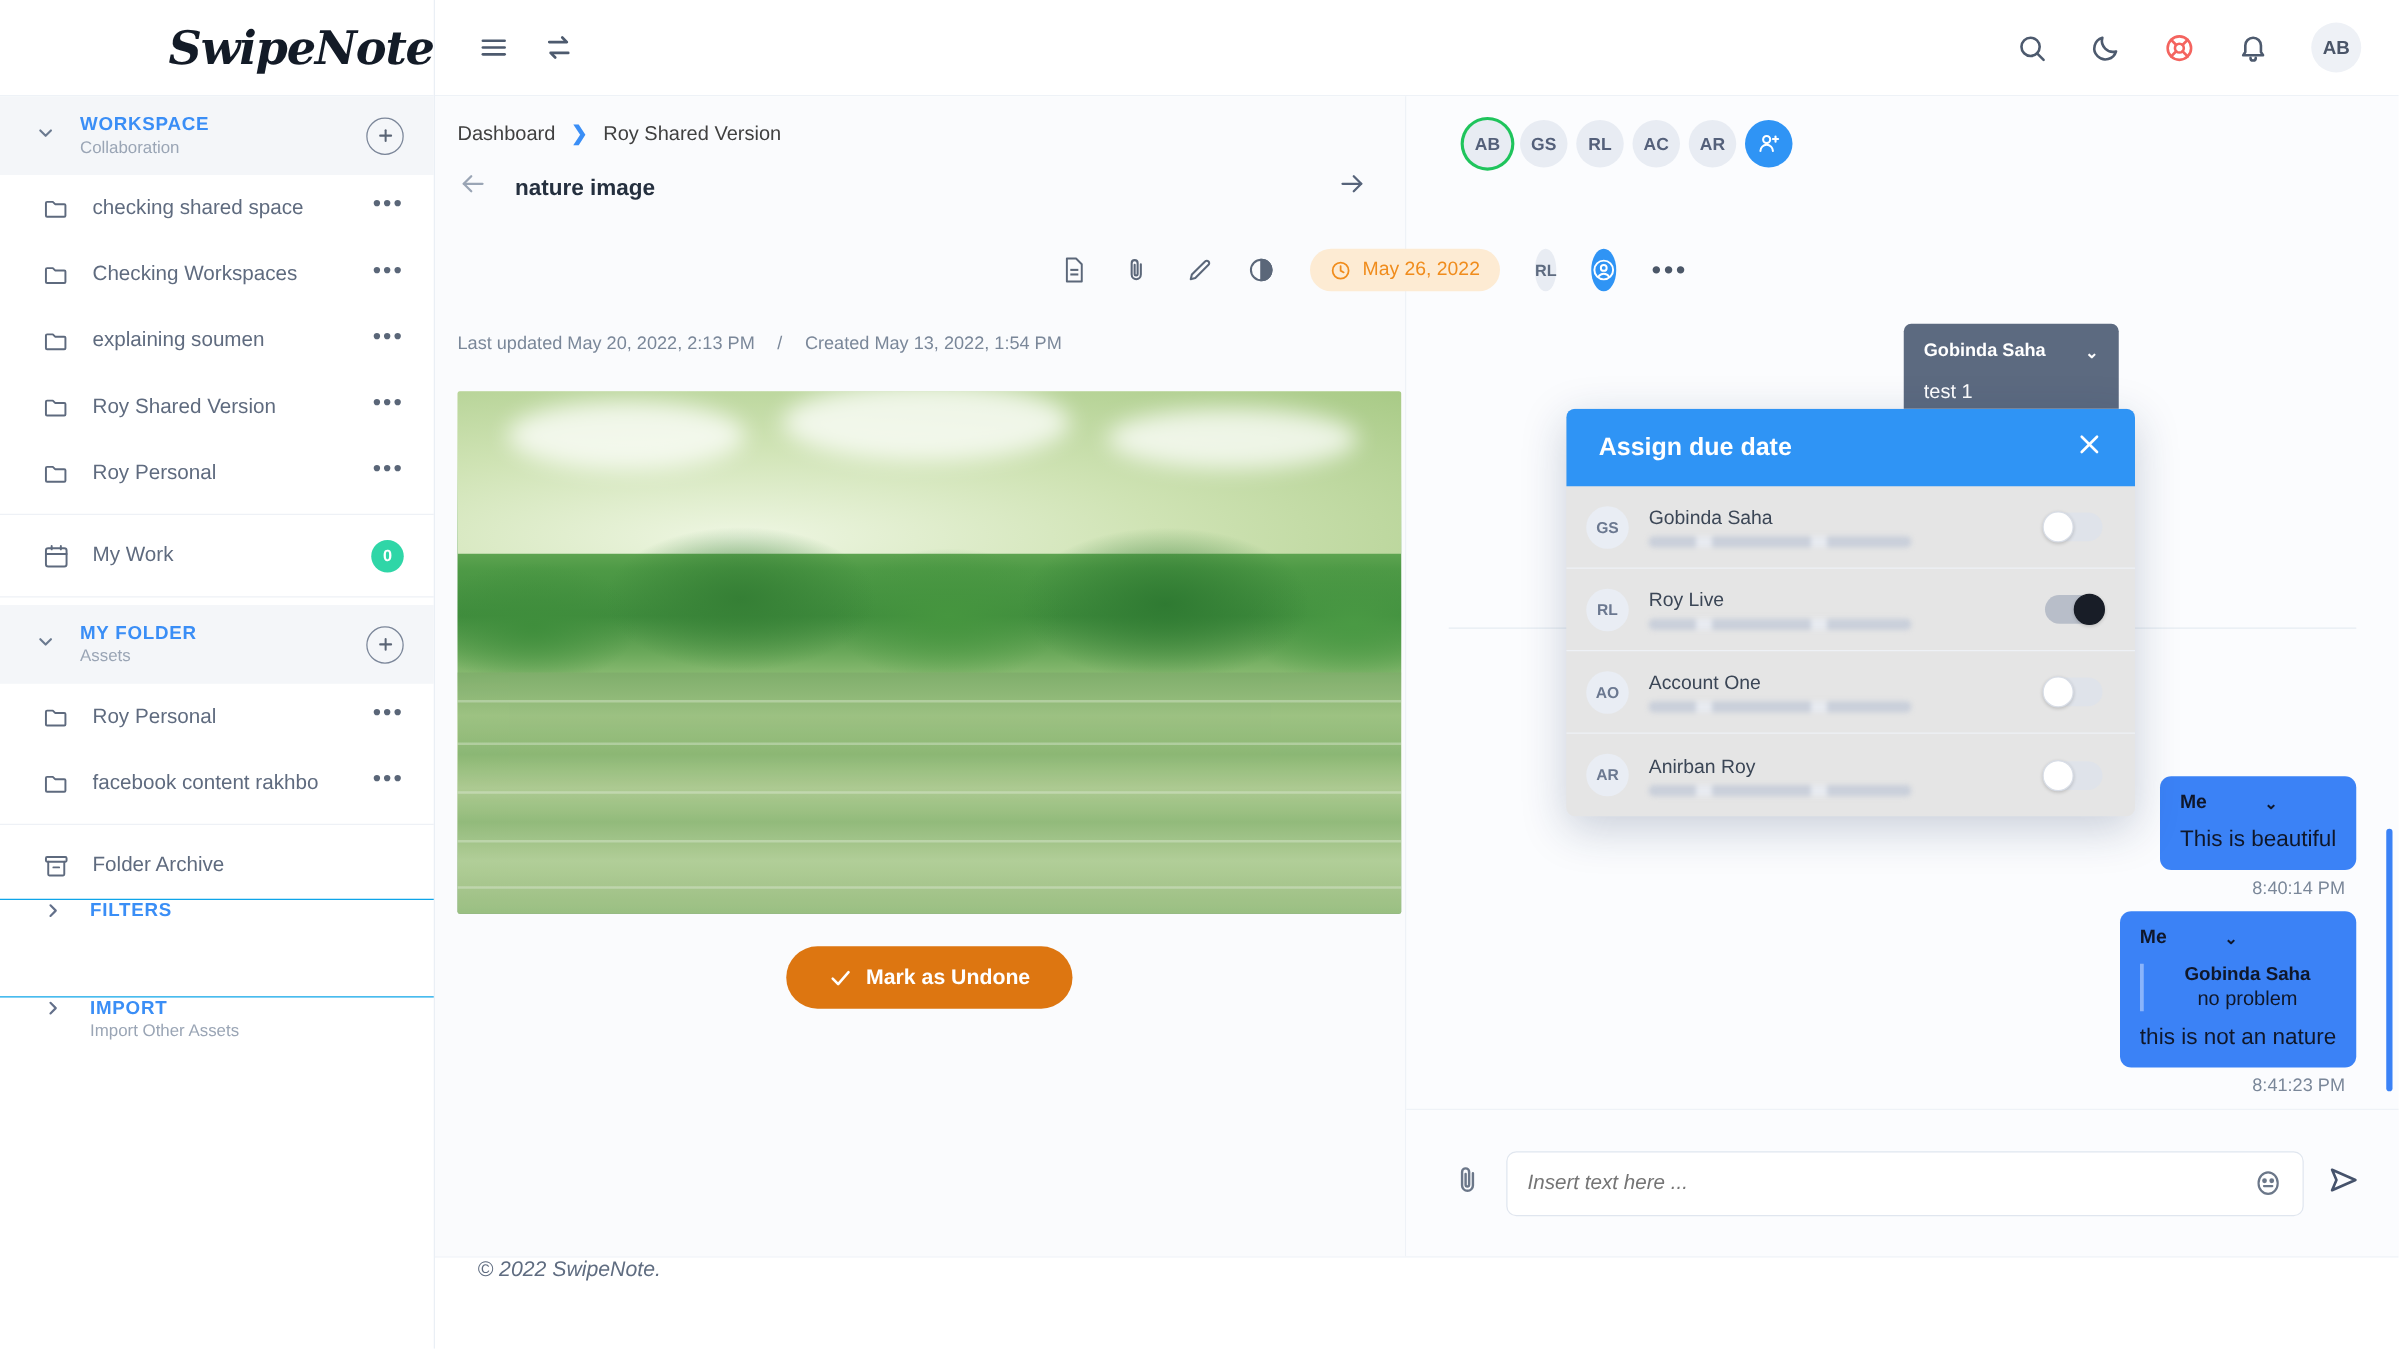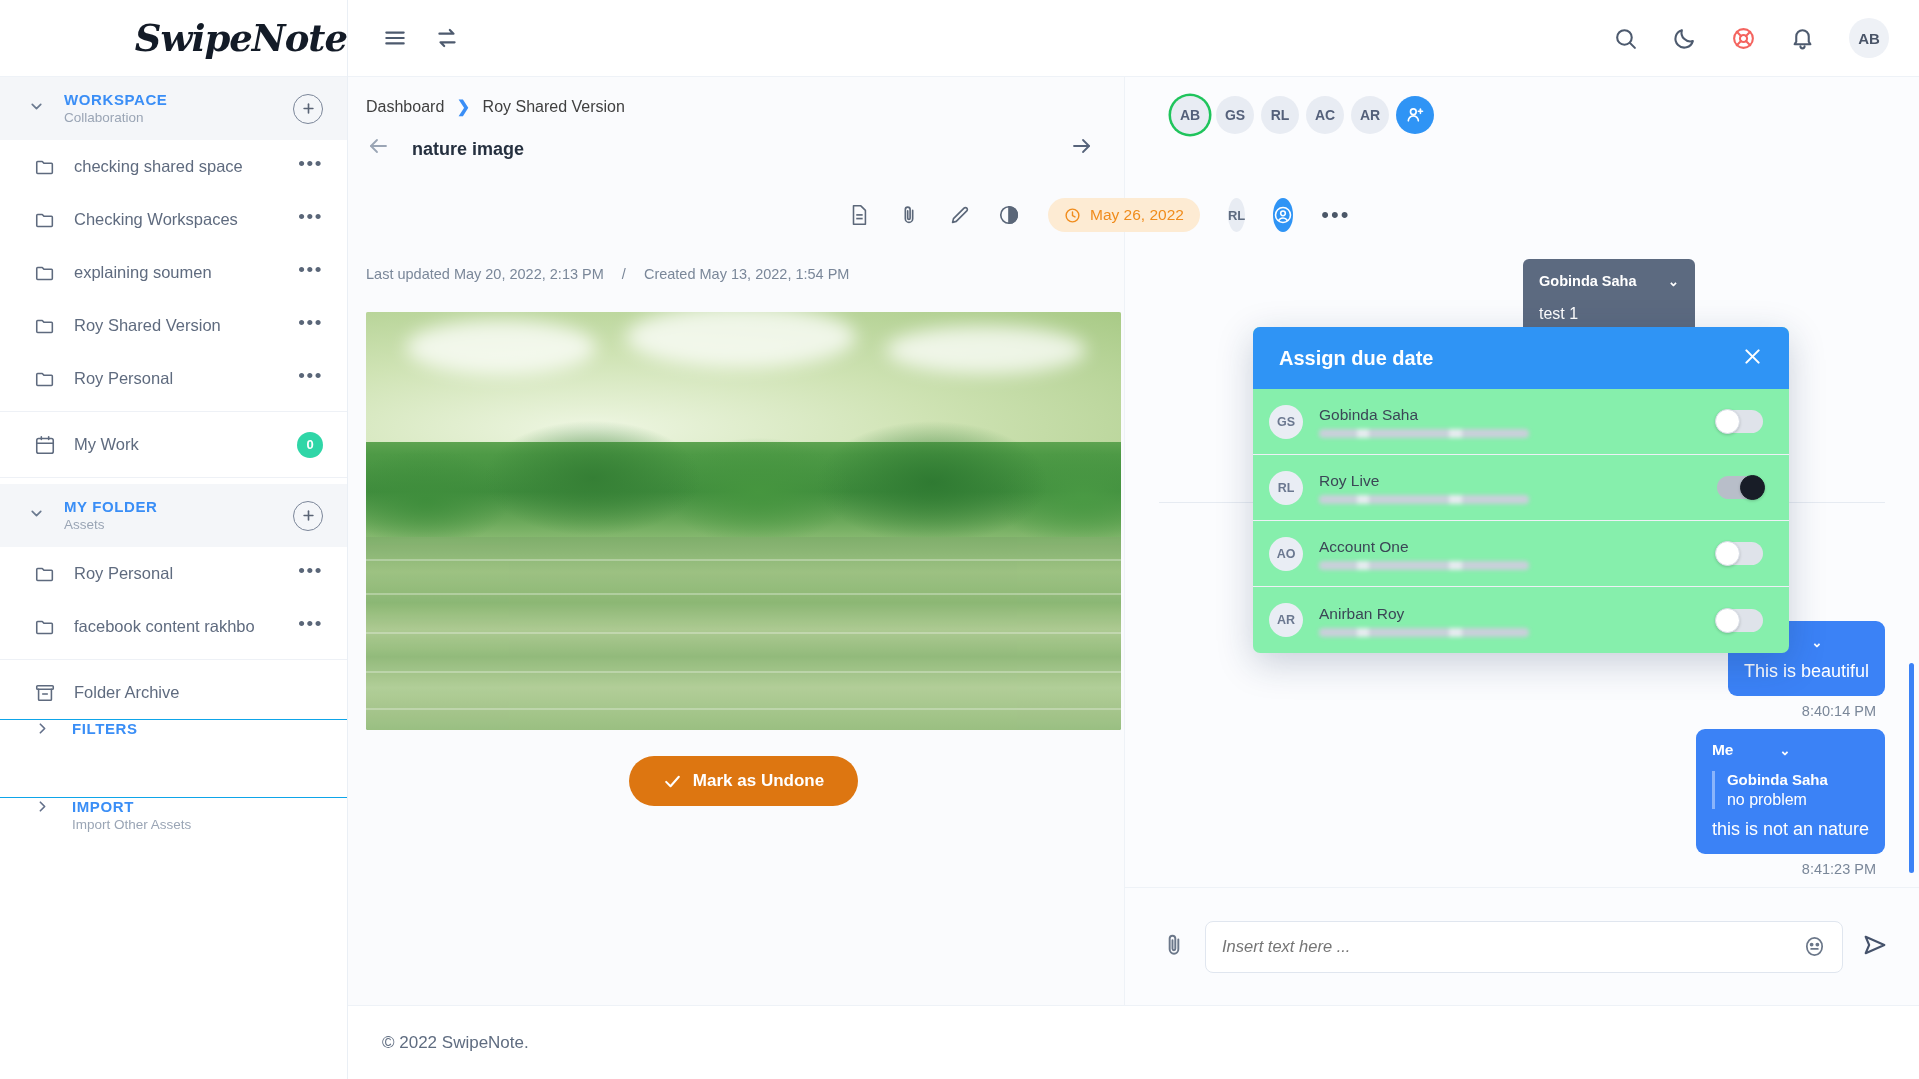--- a/index.html
+++ b/index.html
@@ -170,28 +170,28 @@
   .undone-wrap { display: flex; justify-content: center; width: 755px; margin-left: 18px; padding-top: 26px;}
   .undone-btn {
     background: #dd7611; color: #fff; border: none; border-radius: 26px;
     padding: 15px 34px; font-size: 17px; font-weight: bold;
     display: flex; align-items: center; gap: 11px; cursor: pointer;
     font-family: "Liberation Sans", sans-serif;
   }
 
   .footer {
     height: 74px; border-top: 1px solid #eef2f7; background: #fff;
-    display: flex; align-items: center; padding-left: 34px;
-    font-size: 17px; color: #5f6c80; flex: 0 0 74px;
+    display: flex; padding-left: 34px;
+    font-size: 17px; color: #5f6c80; flex: 0 0 74px; font-style: italic;
   }
 
   
   .modal {
-    position: absolute; left: 905px; top: 250px; width: 536px;
-    background: #86efac; border-radius: 7px;
+    position: absolute; left: 905px; top: 250px; width: 455px;
+    background: #e5e5e5; border-radius: 7px;
     box-shadow: 0 10px 36px rgba(25,45,85,.22);
     overflow: hidden; z-index: 40;
   }
   .modal-head {
     background: #2f94f5; color: #fff; height: 62px;
     display: flex; align-items: center; padding: 0 26px;
   }
   .modal-title { font-size: 20px; font-weight: bold; flex: 1; }
   .modal-close { font-size: 24px; line-height: 1; cursor: pointer; }
   .user-row {
@@ -256,22 +256,22 @@
   }
   .date-sep {
     display: flex; align-items: center; gap: 18px;
     color: #7a8799; font-size: 15.5px; margin: 0 0 110px 0;
   }
   .date-sep::before, .date-sep::after {
     content: ""; flex: 1; height: 1px; background: #e6ebf2;
   }
   .msg { display: flex; flex-direction: column; align-items: flex-end; margin-bottom: 10px; }
   .bubble {
-    background: #3b82f6; color: #ffffff; border-radius: 9px;
-    padding: 12px 16px 14px; max-width: 330px; position: relative;
+    background: #3b82f6; color: #0f172a; border-radius: 9px;
+    padding: 12px 16px 14px; max-width: 330px; position: relative; text-align: center;
   }
   .bub-head { display: flex; align-items: center; font-size: 15.5px; font-weight: bold; }
   .bub-chev { margin-left: 46px; font-size: 13px; }
   .bub-text { font-size: 18px; margin-top: 10px; white-space: nowrap; }
   .quote {
     border-left: 3px solid #8ab4fb; padding-left: 12px; margin-top: 12px;
   }
   .quote-name { font-size: 15px; font-weight: bold; }
   .quote-text { font-size: 16px; margin-top: 3px; }
   .msg-time { font-size: 14.5px; color: #7a8799; margin: 7px 9px 0 0; }

